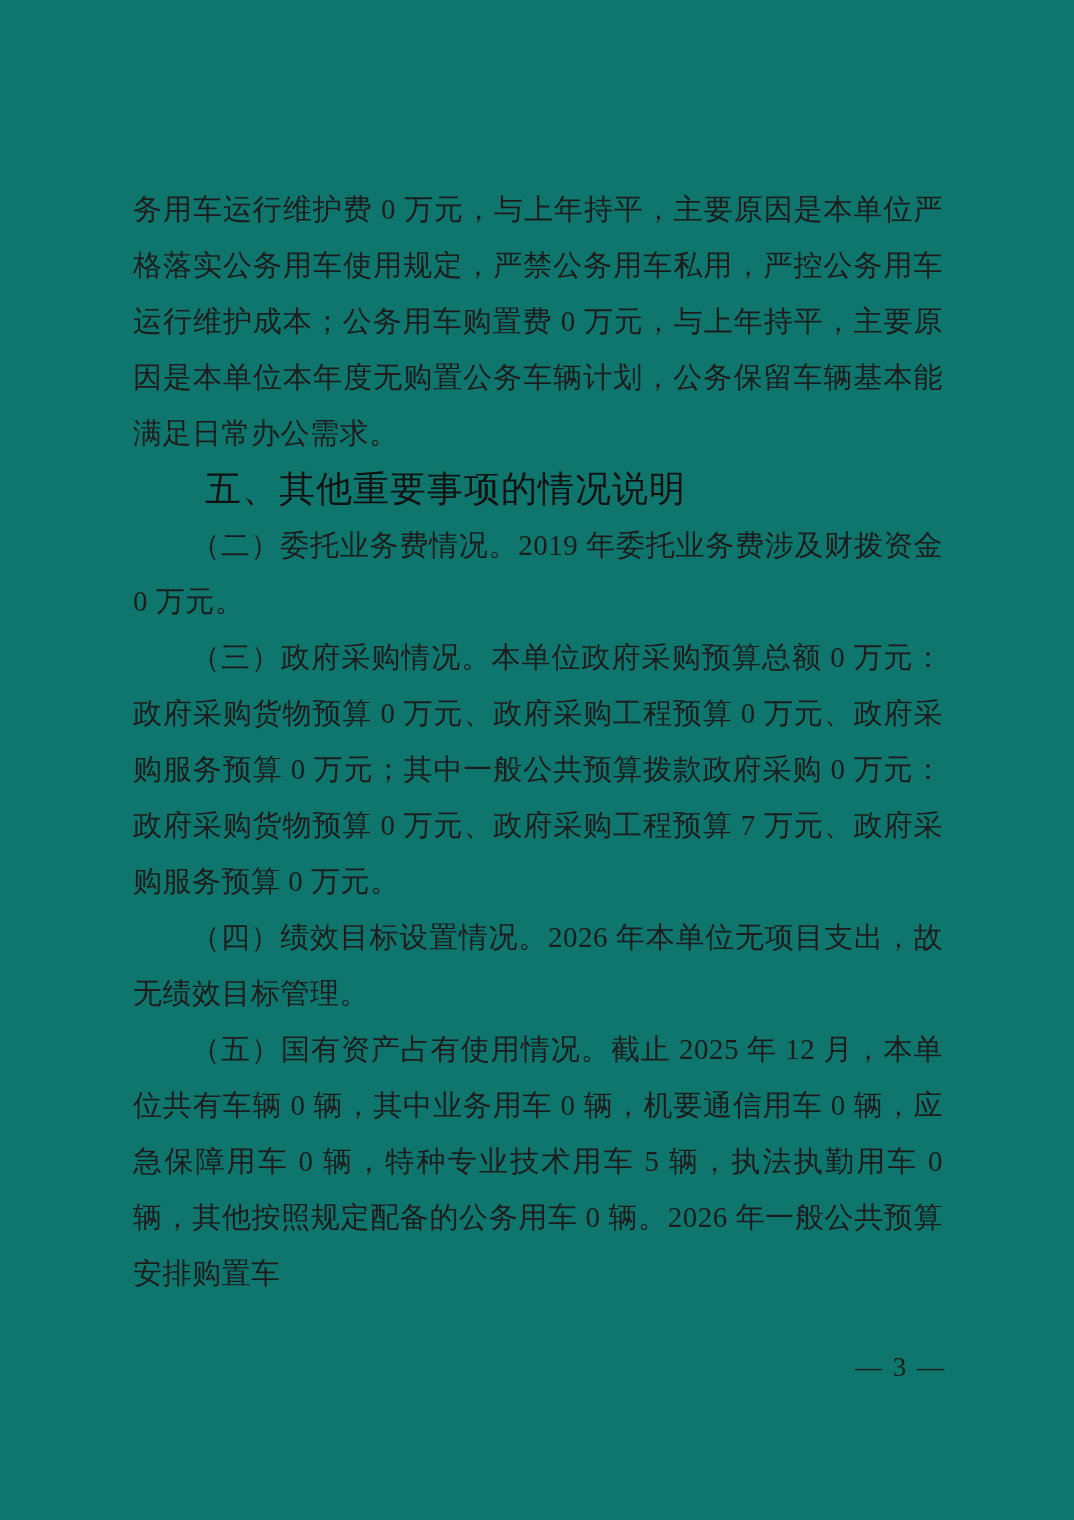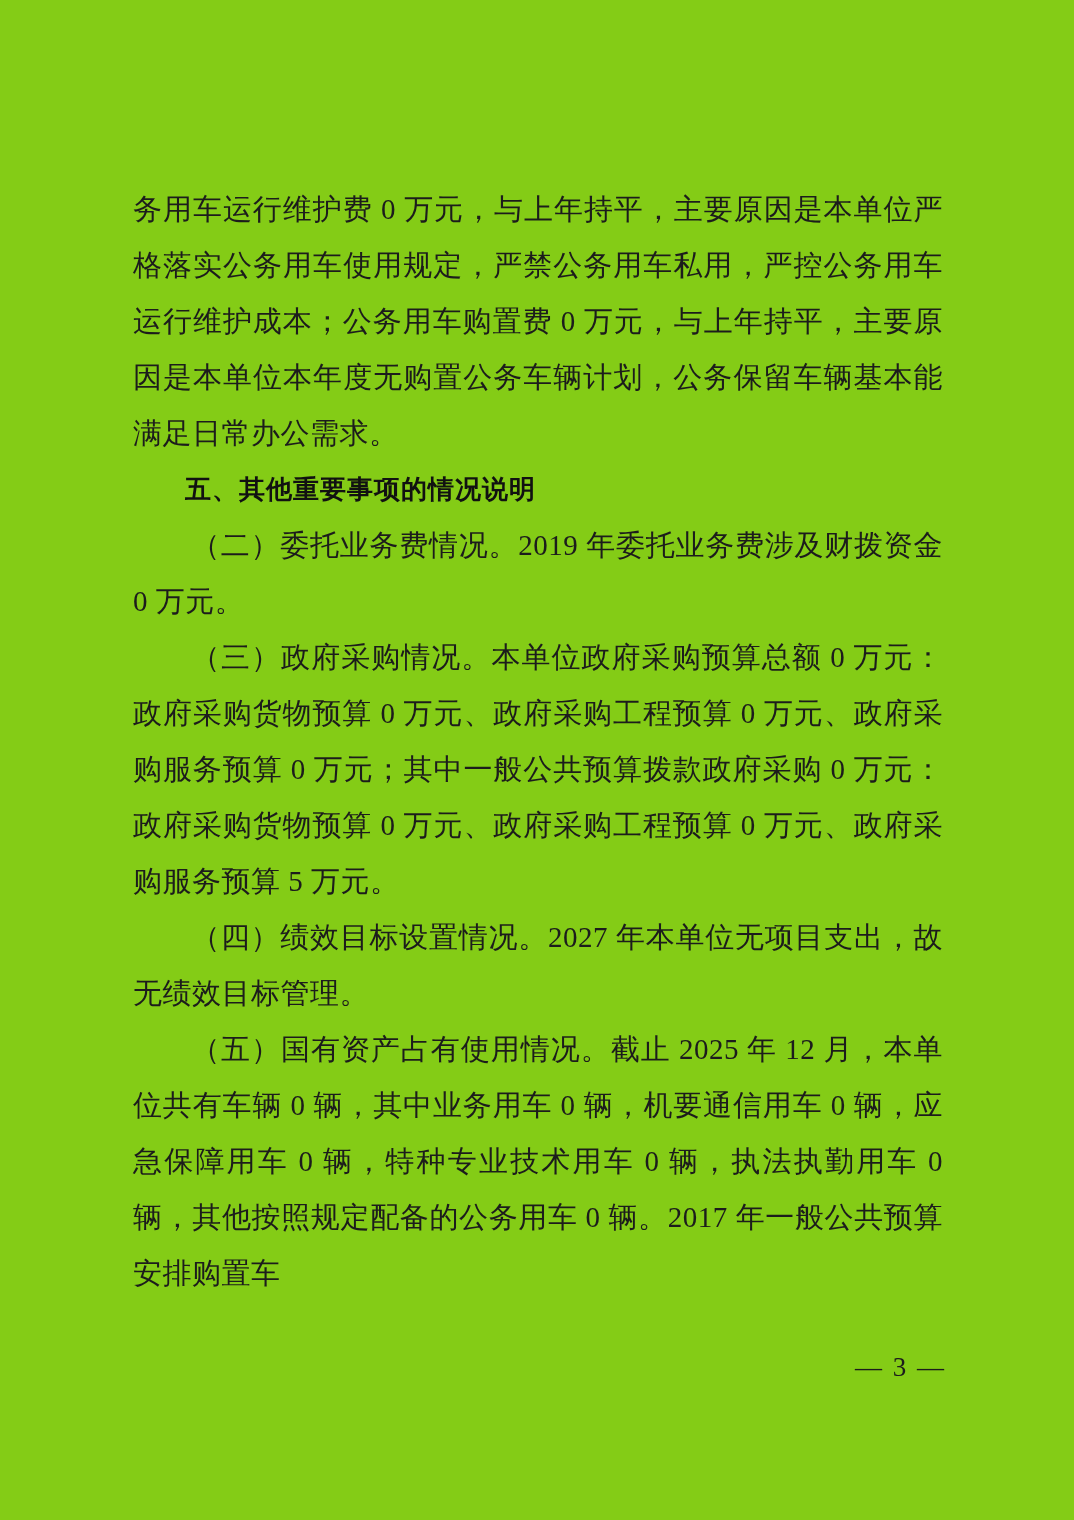--- a/index.html
+++ b/index.html
@@ -1,21 +1,21 @@
 <!DOCTYPE html>
 <html><head>
 <meta charset="utf-8">
 <style>
   * { margin: 0; padding: 0; box-sizing: border-box; }
   html, body { background: #e8e8e8; }
   .page {
     position: relative;
     width: 1074px;
     height: 1520px;
-    background: #84cc16;
+    background: #0f766e;
     margin: 0 auto;
     overflow: hidden;
     color: #1a1a1a;
   }
   .content {
     position: absolute;
     left: 133px;
     top: 181px;
     width: 810px;
   }
@@ -23,22 +23,22 @@
     font-family: "Liberation Serif", "DejaVu Serif", serif;
     font-size: 29px;
     line-height: 56px;
     text-align: justify;
     letter-spacing: 0.5px;
     color: #1c1c1c;
   }
   .para.indent { text-indent: 2em; }
   .heading {
     font-family: "Liberation Sans", "DejaVu Sans", sans-serif;
-    font-weight: 700;
-    font-size: 26px;
+    font-weight: 400;
+    font-size: 36px;
     line-height: 56px;
     text-indent: 2em;
     color: #111111;
     letter-spacing: 1px;
   }
   .footer {
     position: absolute;
     right: 128px;
     top: 1352px;
     font-family: "Liberation Serif", "DejaVu Serif", serif;
@@ -53,22 +53,22 @@
 <div class="page">
   <div class="content">
 
     <p class="para">务用车运行维护费 0 万元，与上年持平，主要原因是本单位严格落实公务用车使用规定，严禁公务用车私用，严控公务用车运行维护成本；公务用车购置费 0 万元，与上年持平，主要原因是本单位本年度无购置公务车辆计划，公务保留车辆基本能满足日常办公需求。</p>
 
     <h2 class="heading">五、其他重要事项的情况说明</h2>
 
 
     <p class="para indent">（二）委托业务费情况。2019 年委托业务费涉及财拨资金 0 万元。</p>
 
-    <p class="para indent">（三）政府采购情况。本单位政府采购预算总额 0 万元：政府采购货物预算 0 万元、政府采购工程预算 0 万元、政府采购服务预算 0 万元；其中一般公共预算拨款政府采购 0 万元：政府采购货物预算 0 万元、政府采购工程预算 0 万元、政府采购服务预算 5 万元。</p>
+    <p class="para indent">（三）政府采购情况。本单位政府采购预算总额 0 万元：政府采购货物预算 0 万元、政府采购工程预算 0 万元、政府采购服务预算 0 万元；其中一般公共预算拨款政府采购 0 万元：政府采购货物预算 0 万元、政府采购工程预算 7 万元、政府采购服务预算 0 万元。</p>
 
-    <p class="para indent">（四）绩效目标设置情况。2027 年本单位无项目支出，故无绩效目标管理。</p>
+    <p class="para indent">（四）绩效目标设置情况。2026 年本单位无项目支出，故无绩效目标管理。</p>
 
-    <p class="para indent">（五）国有资产占有使用情况。截止 2025 年 12 月，本单位共有车辆 0 辆，其中业务用车 0 辆，机要通信用车 0 辆，应急保障用车 0 辆，特种专业技术用车 0 辆，执法执勤用车 0 辆，其他按照规定配备的公务用车 0 辆。2017 年一般公共预算安排购置车</p>
+    <p class="para indent">（五）国有资产占有使用情况。截止 2025 年 12 月，本单位共有车辆 0 辆，其中业务用车 0 辆，机要通信用车 0 辆，应急保障用车 0 辆，特种专业技术用车 5 辆，执法执勤用车 0 辆，其他按照规定配备的公务用车 0 辆。2026 年一般公共预算安排购置车</p>
 
   </div>
 
   <div class="footer">— 3 —</div>
 </div>
 
 </body></html>

